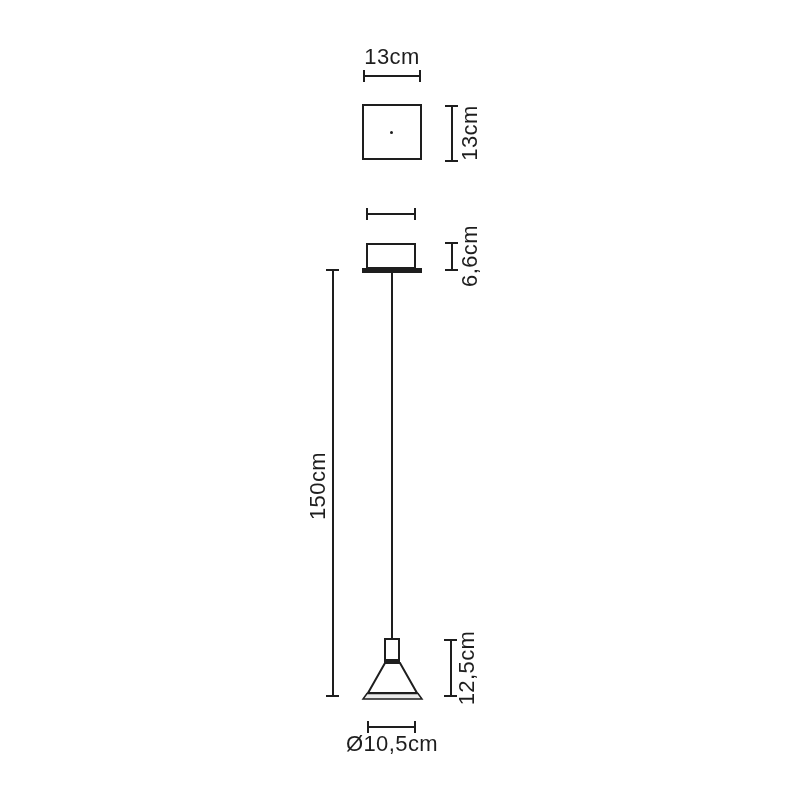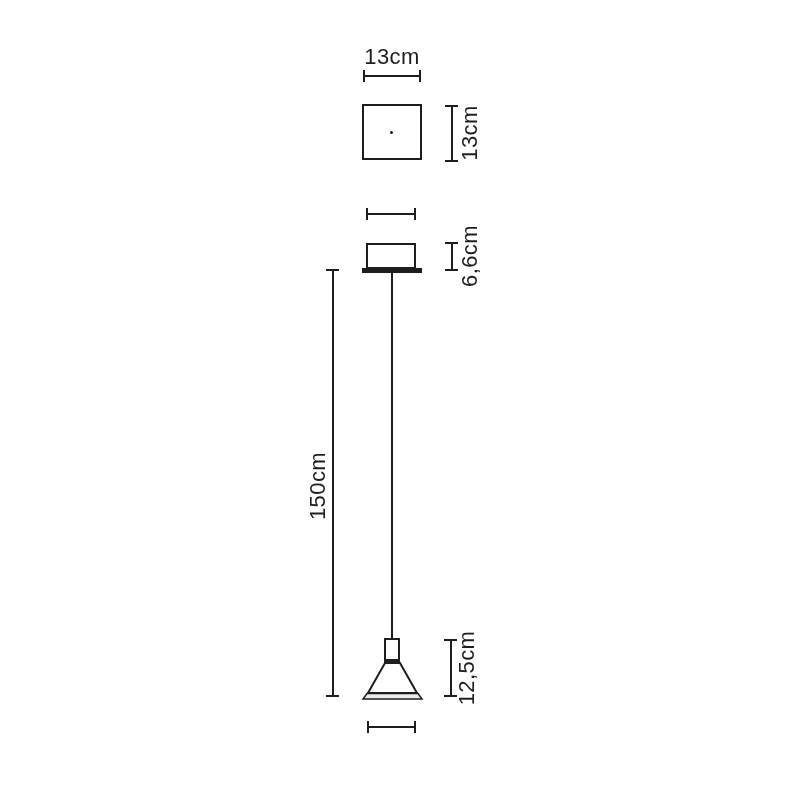--- a/index.html
+++ b/index.html
@@ -110,14 +110,15 @@
 
   <svg class="shade-svg" viewBox="0 0 70 45" xmlns="http://www.w3.org/2000/svg">
     <polygon points="27,5 42,5 59,35 10,35" fill="#ffffff" stroke="#1e1e1e" stroke-width="2" stroke-linejoin="miter"></polygon>
     <polygon points="9,35.5 60,35.5 64,41 5,41" fill="#ebebeb" stroke="#1e1e1e" stroke-width="1.5" stroke-linejoin="miter"></polygon>
   </svg>
 
   <div class="dimv" style="left:444px;top:639px;height:58px"></div>
   <div class="label v" style="left:467px;top:668px">12,5cm</div>
 
   <div class="dimh" style="left:367px;top:721px;width:49px"></div>
+  <div class="label h" style="left:292px;top:733px;width:200px">Ø10,5cm</div>
 
 </div>
 
 </body></html>

